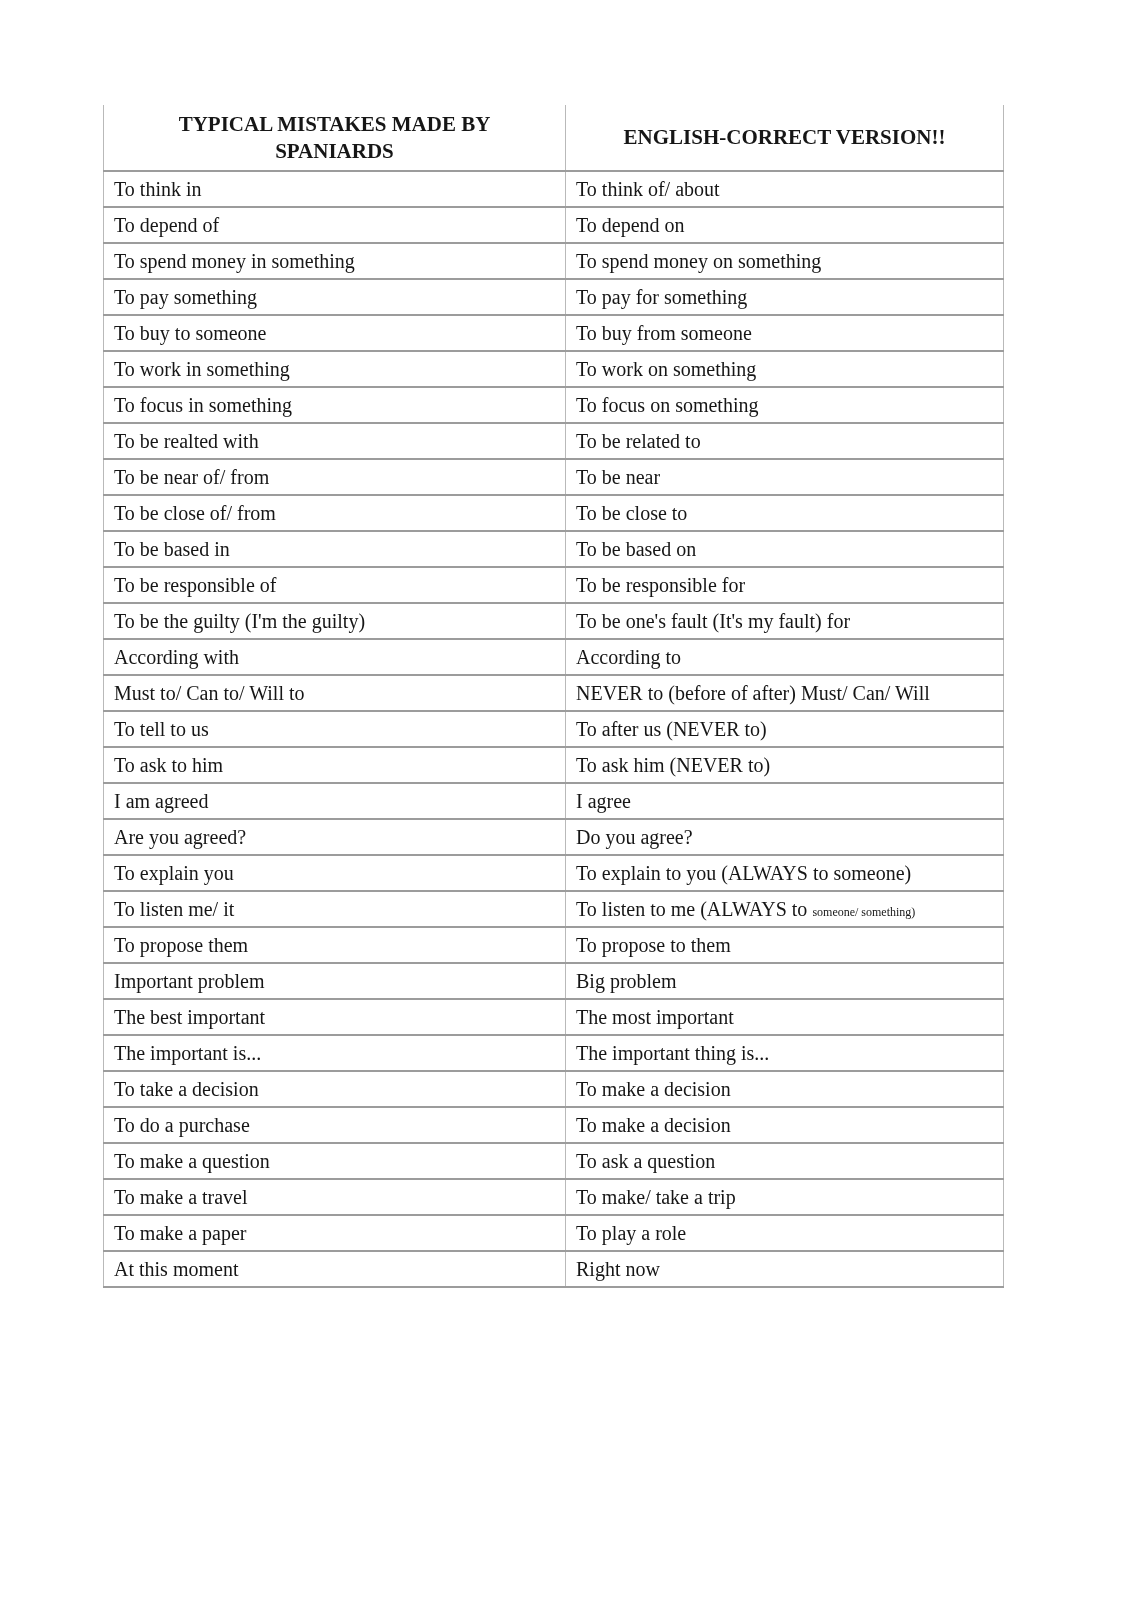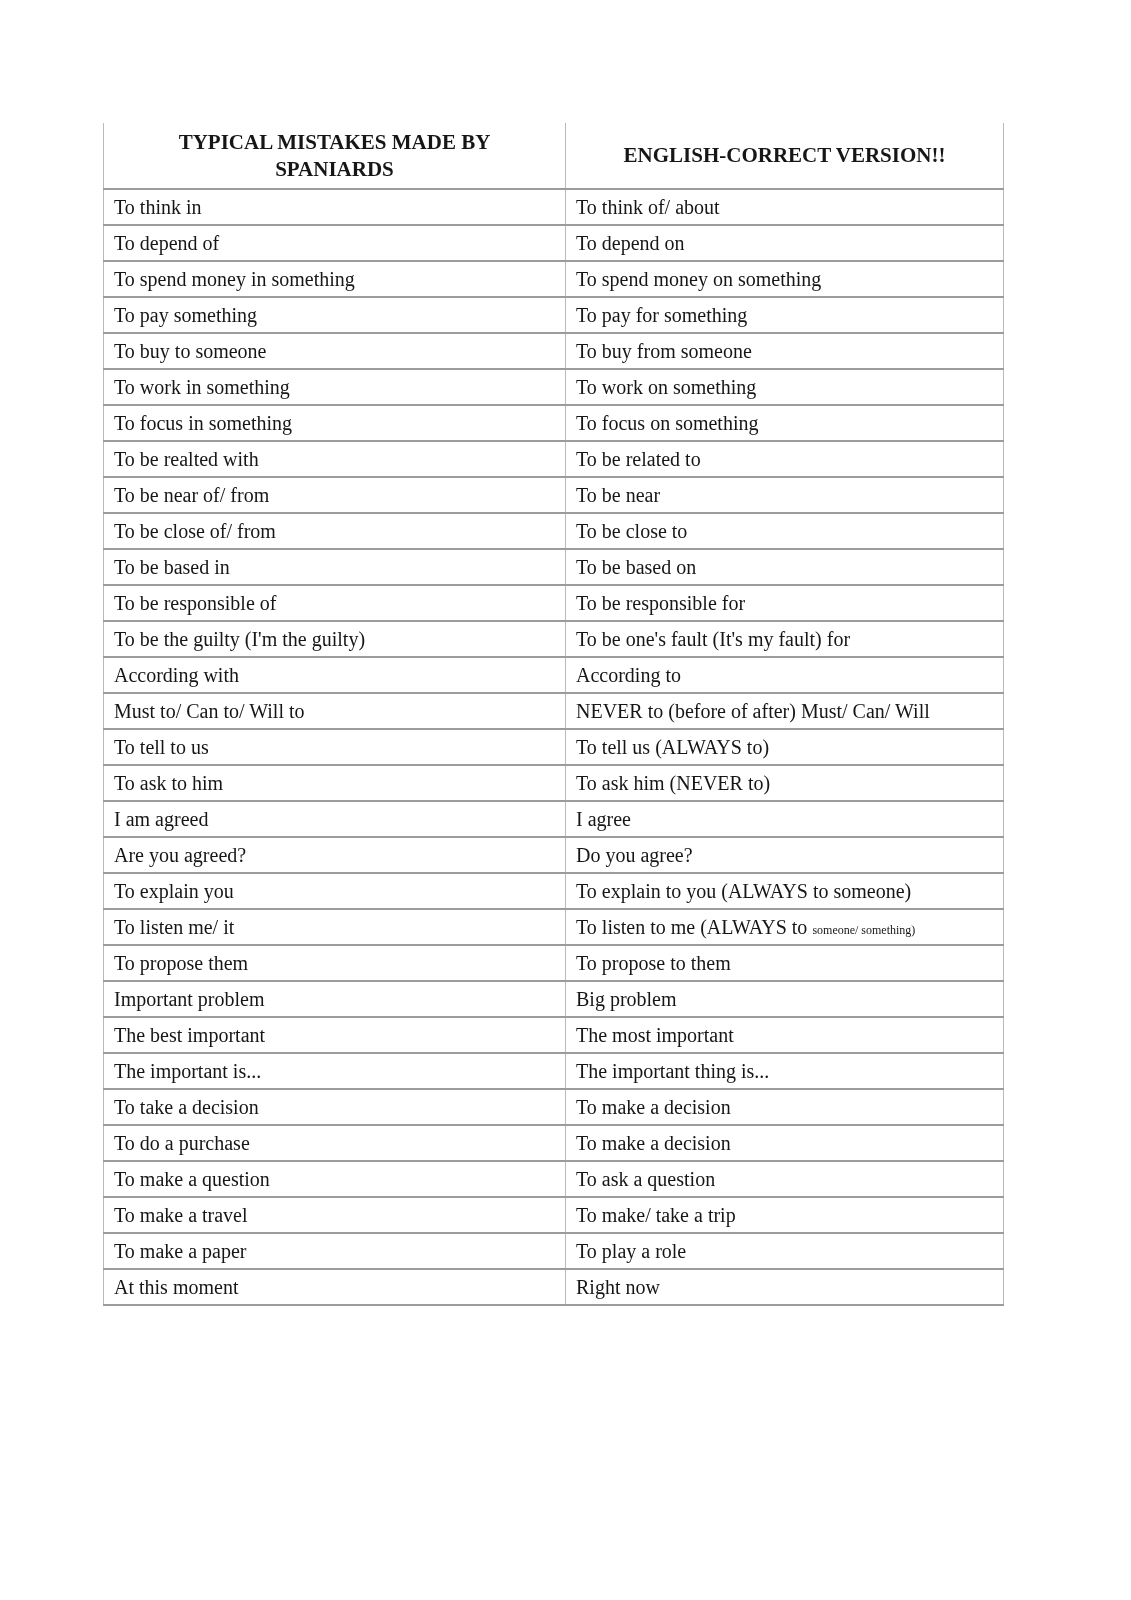--- a/index.html
+++ b/index.html
@@ -18,21 +18,20 @@
   .page{
     position:relative;
     width:1131px;height:1600px;
     background:var(--bg);
     overflow:hidden;
   }
   .table-wrap{
     position:absolute;
     left:103px;top:105px;
     width:900px;
-    margin-top:18px;
   }
   table{
     border-collapse:collapse;
     width:100%;
     table-layout:fixed;
   }
   th,td{
     border-left:1px solid var(--border-v);
     border-right:1px solid var(--border-v);
     border-top:0;
@@ -136,21 +135,21 @@
           <tr>
             <td>According with</td>
             <td>According to</td>
           </tr>
           <tr>
             <td>Must to/ Can to/ Will to</td>
             <td>NEVER to (before of after) Must/ Can/ Will</td>
           </tr>
           <tr>
             <td>To tell to us</td>
-            <td>To tell us (ALWAYS to)</td>
+            <td>To after us (NEVER to)</td>
           </tr>
           <tr>
             <td>To ask to him</td>
             <td>To ask him (NEVER to)</td>
           </tr>
           <tr>
             <td>I am agreed</td>
             <td>I agree</td>
           </tr>
           <tr>

